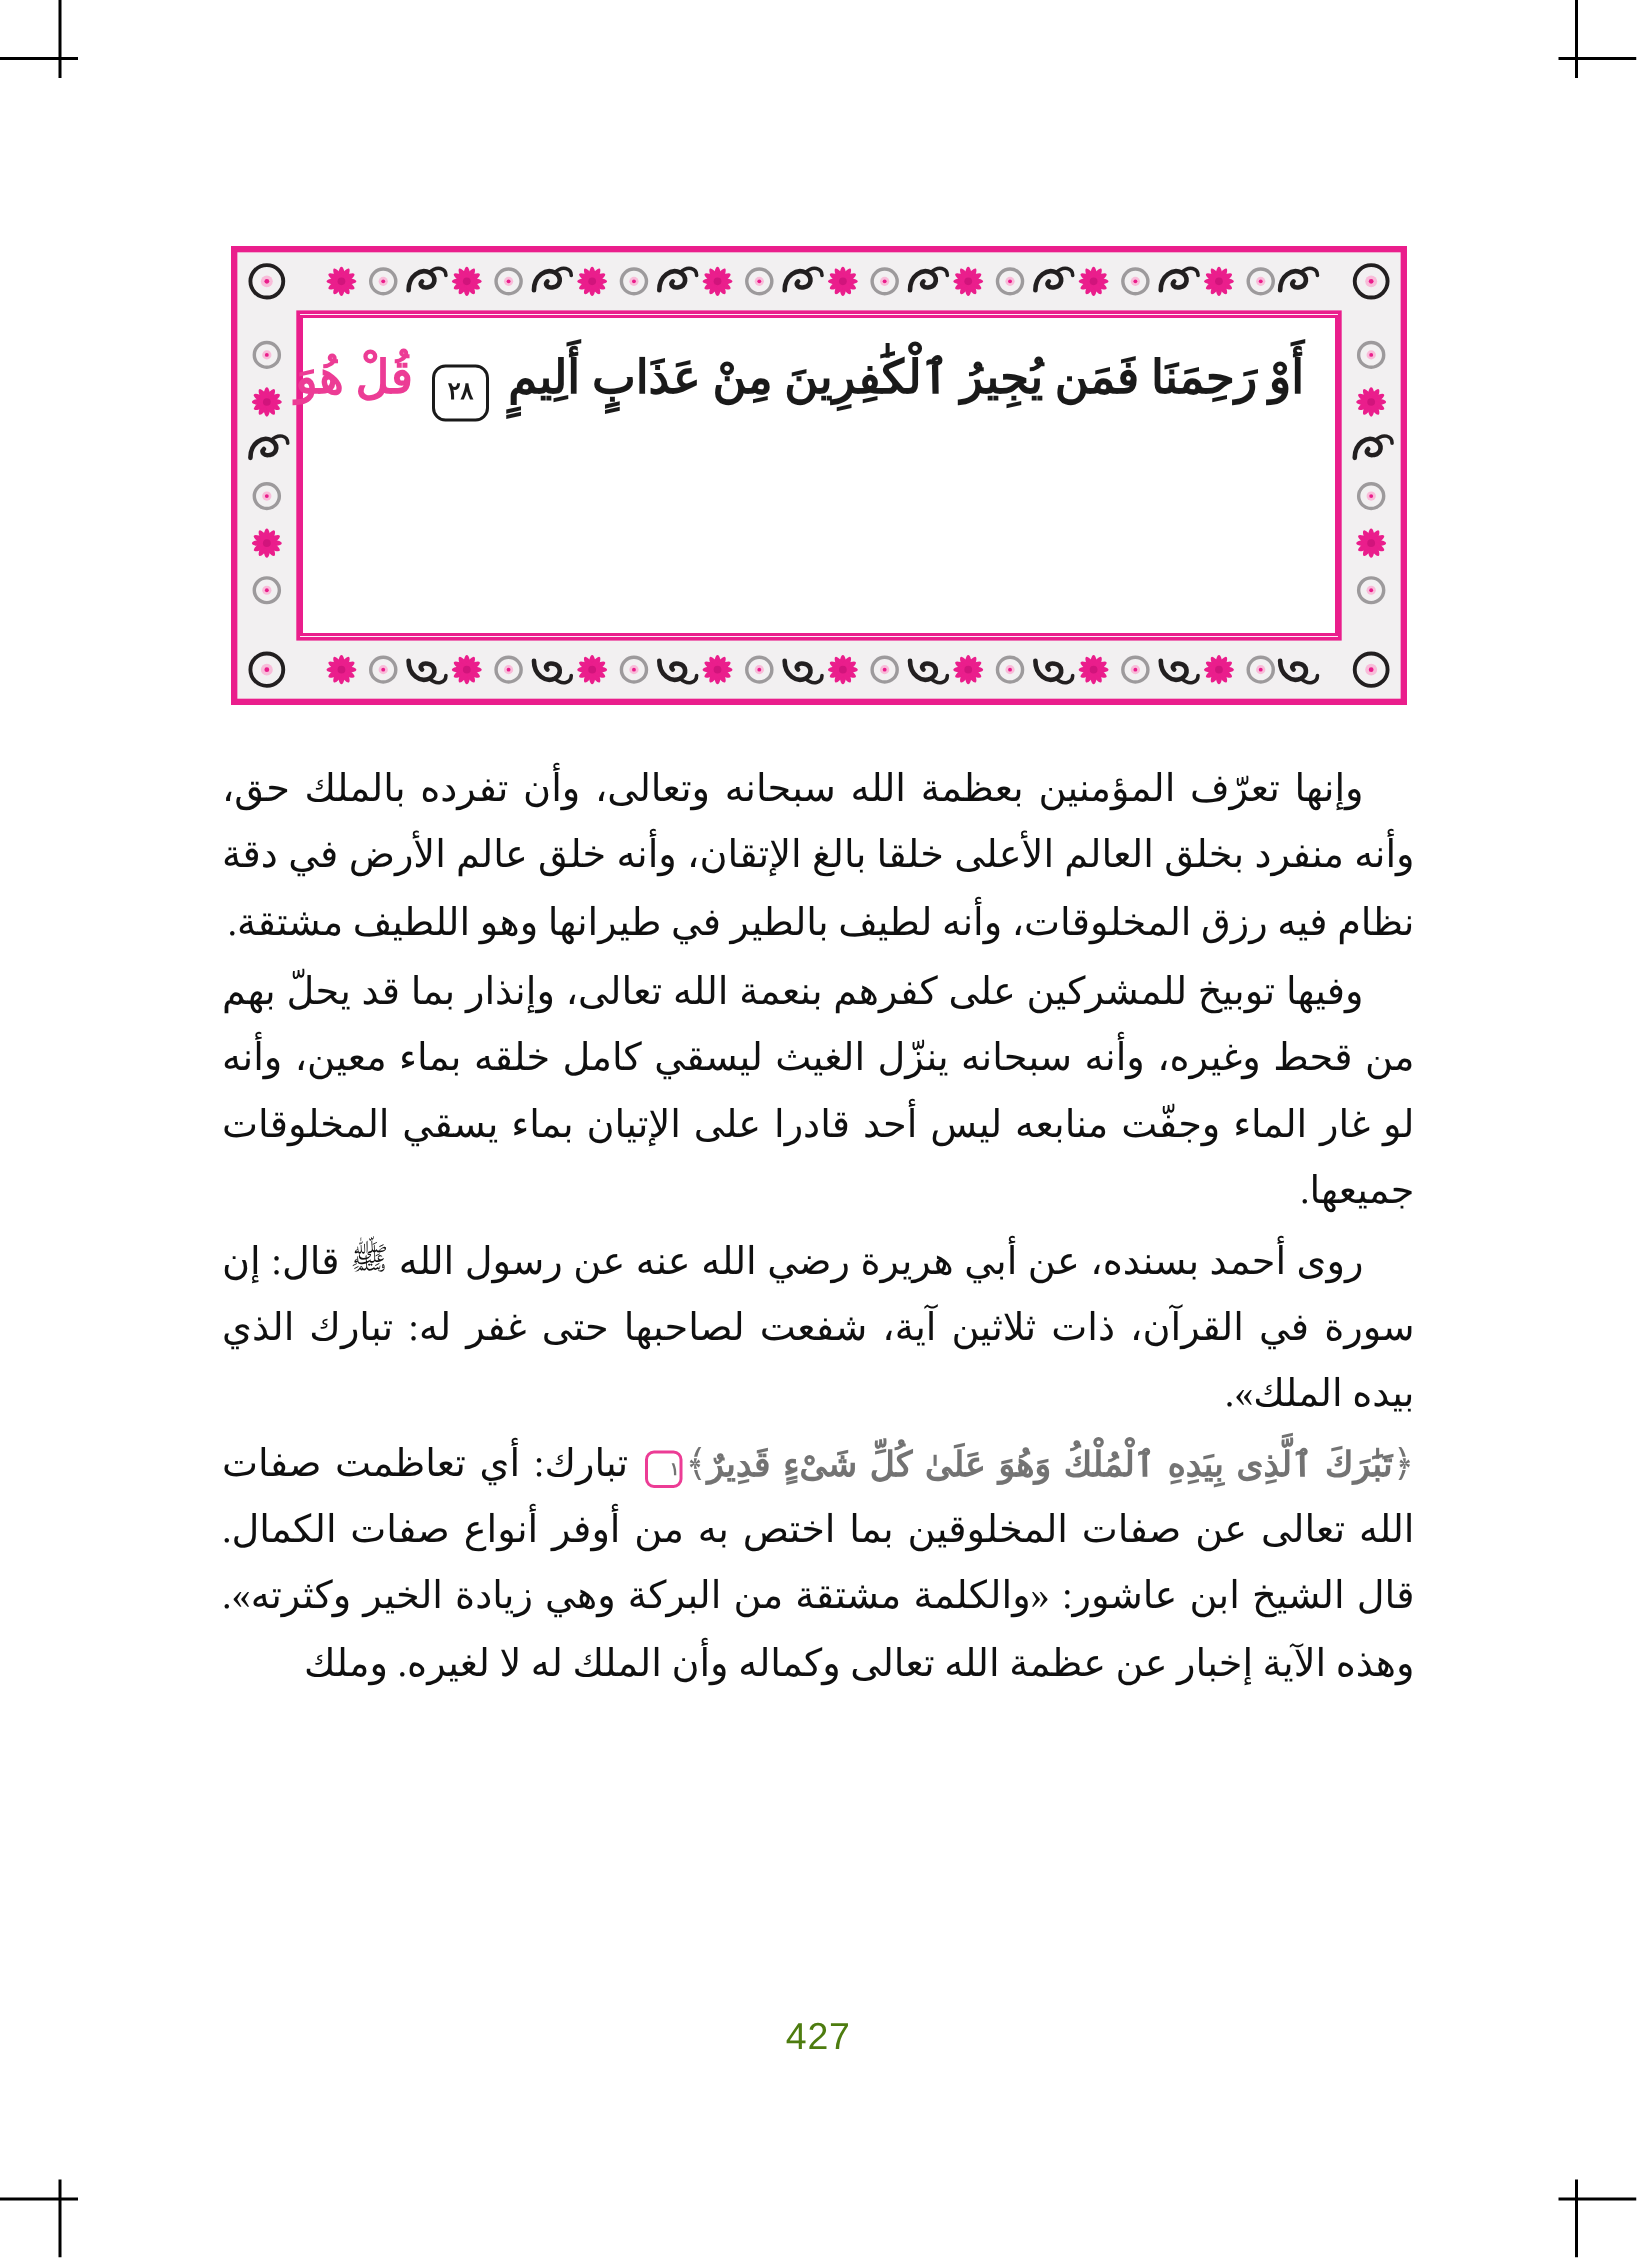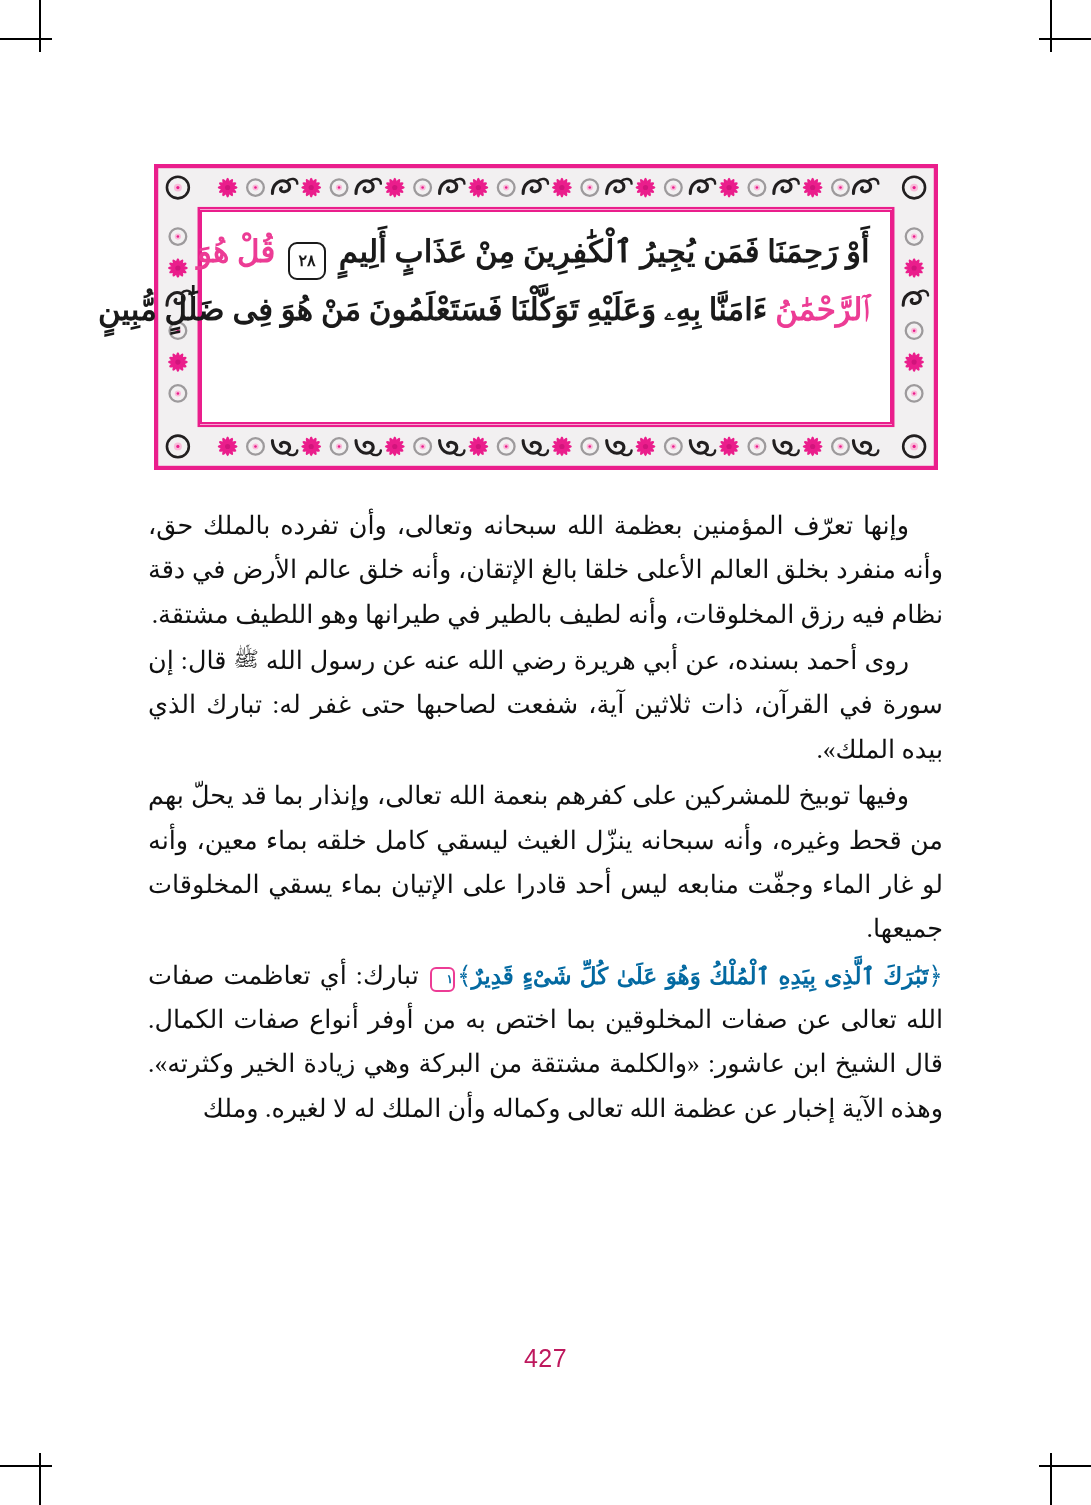--- a/index.html
+++ b/index.html
@@ -125,21 +125,21 @@
     line-height: 1.74;
     text-indent: 34px;
     color: #101010;
     text-align: justify;
     text-align-last: right;
   }
   .prose p.no-indent { text-indent: 0; }
 
   
   .inline-ayah {
-    color: #0369a1;
+    color: #737373;
     font-weight: 700;
     letter-spacing: -0.5px;
     font-size: 23px;
   }
   .inline-ayah .brk {
     font-weight: 400;
     font-size: 25px;
   }
   .inline-ayah .inum {
     display: inline-block;
@@ -162,21 +162,21 @@
 
   
   .page-number {
     position: absolute;
     left: 0;
     right: 0;
     top: 1332px;
     text-align: center;
     font-family: "Liberation Sans", sans-serif;
     font-size: 25px;
-    color: #be185d;
+    color: #4d7c0f;
     letter-spacing: 0.5px;
   }
 </style>
 </head>
 <body>
 
 <div class="crop-mark cm-v cm-tl-v"></div>
 <div class="crop-mark cm-h cm-tl-h"></div>
 <div class="crop-mark cm-v cm-tr-v"></div>
 <div class="crop-mark cm-h cm-tr-h"></div>
@@ -308,41 +308,37 @@
       </svg>
 
       <div class="frame-inner">
 
         <div class="ayah-line">
           <span>أَوْ رَحِمَنَا فَمَن يُجِيرُ ٱلْكَٰفِرِينَ مِنْ عَذَابٍ أَلِيمٍ</span>
           <span class="ayah-num">٢٨</span>
           <span class="hl">قُلْ هُوَ</span>
         </div>
 
-        <div class="ayah-line">
-          <span class="hl">ٱلرَّحْمَٰنُ</span>
-          <span>ءَامَنَّا بِهِۦ وَعَلَيْهِ تَوَكَّلْنَا فَسَتَعْلَمُونَ مَنْ هُوَ فِى ضَلَٰلٍ مُّبِينٍ</span>
-        </div>
 
 
       </div>
     </div>
   </div>
 
   <div class="prose">
 
 
     <p>وإنها تعرّف المؤمنين بعظمة الله سبحانه وتعالى، وأن تفرده بالملك حق، وأنه منفرد بخلق العالم الأعلى خلقا بالغ الإتقان، وأنه خلق عالم الأرض في دقة نظام فيه رزق المخلوقات، وأنه لطيف بالطير في طيرانها وهو اللطيف مشتقة.</p>
 
+    <p>وفيها توبيخ للمشركين على كفرهم بنعمة الله تعالى، وإنذار بما قد يحلّ بهم من قحط وغيره، وأنه سبحانه ينزّل الغيث ليسقي كامل خلقه بماء معين، وأنه لو غار الماء وجفّت منابعه ليس أحد قادرا على الإتيان بماء يسقي المخلوقات جميعها.</p>
+
     <p>
       <span>روى أحمد بسنده، عن أبي هريرة رضي الله عنه عن رسول الله </span><span class="salla">ﷺ</span><span> قال: إن سورة في القرآن، ذات ثلاثين آية، شفعت لصاحبها حتى غفر له: تبارك الذي بيده الملك».</span>
     </p>
 
-    <p>وفيها توبيخ للمشركين على كفرهم بنعمة الله تعالى، وإنذار بما قد يحلّ بهم من قحط وغيره، وأنه سبحانه ينزّل الغيث ليسقي كامل خلقه بماء معين، وأنه لو غار الماء وجفّت منابعه ليس أحد قادرا على الإتيان بماء يسقي المخلوقات جميعها.</p>
-
     <p class="no-indent">
       <span class="inline-ayah"><span class="brk">﴿</span><span>تَبَٰرَكَ ٱلَّذِى بِيَدِهِ ٱلْمُلْكُ وَهُوَ عَلَىٰ كُلِّ شَىْءٍ قَدِيرٌ</span><span class="brk">﴾</span><span class="inum">١</span></span><span> تبارك: أي تعاظمت صفات الله تعالى عن صفات المخلوقين بما اختص به من أوفر أنواع صفات الكمال. قال الشيخ ابن عاشور: «والكلمة مشتقة من البركة وهي زيادة الخير وكثرته». وهذه الآية إخبار عن عظمة الله تعالى وكماله وأن الملك له لا لغيره. وملك</span>
     </p>
 
   </div>
 
   <div class="page-number">427</div>
 
 </div>
 

